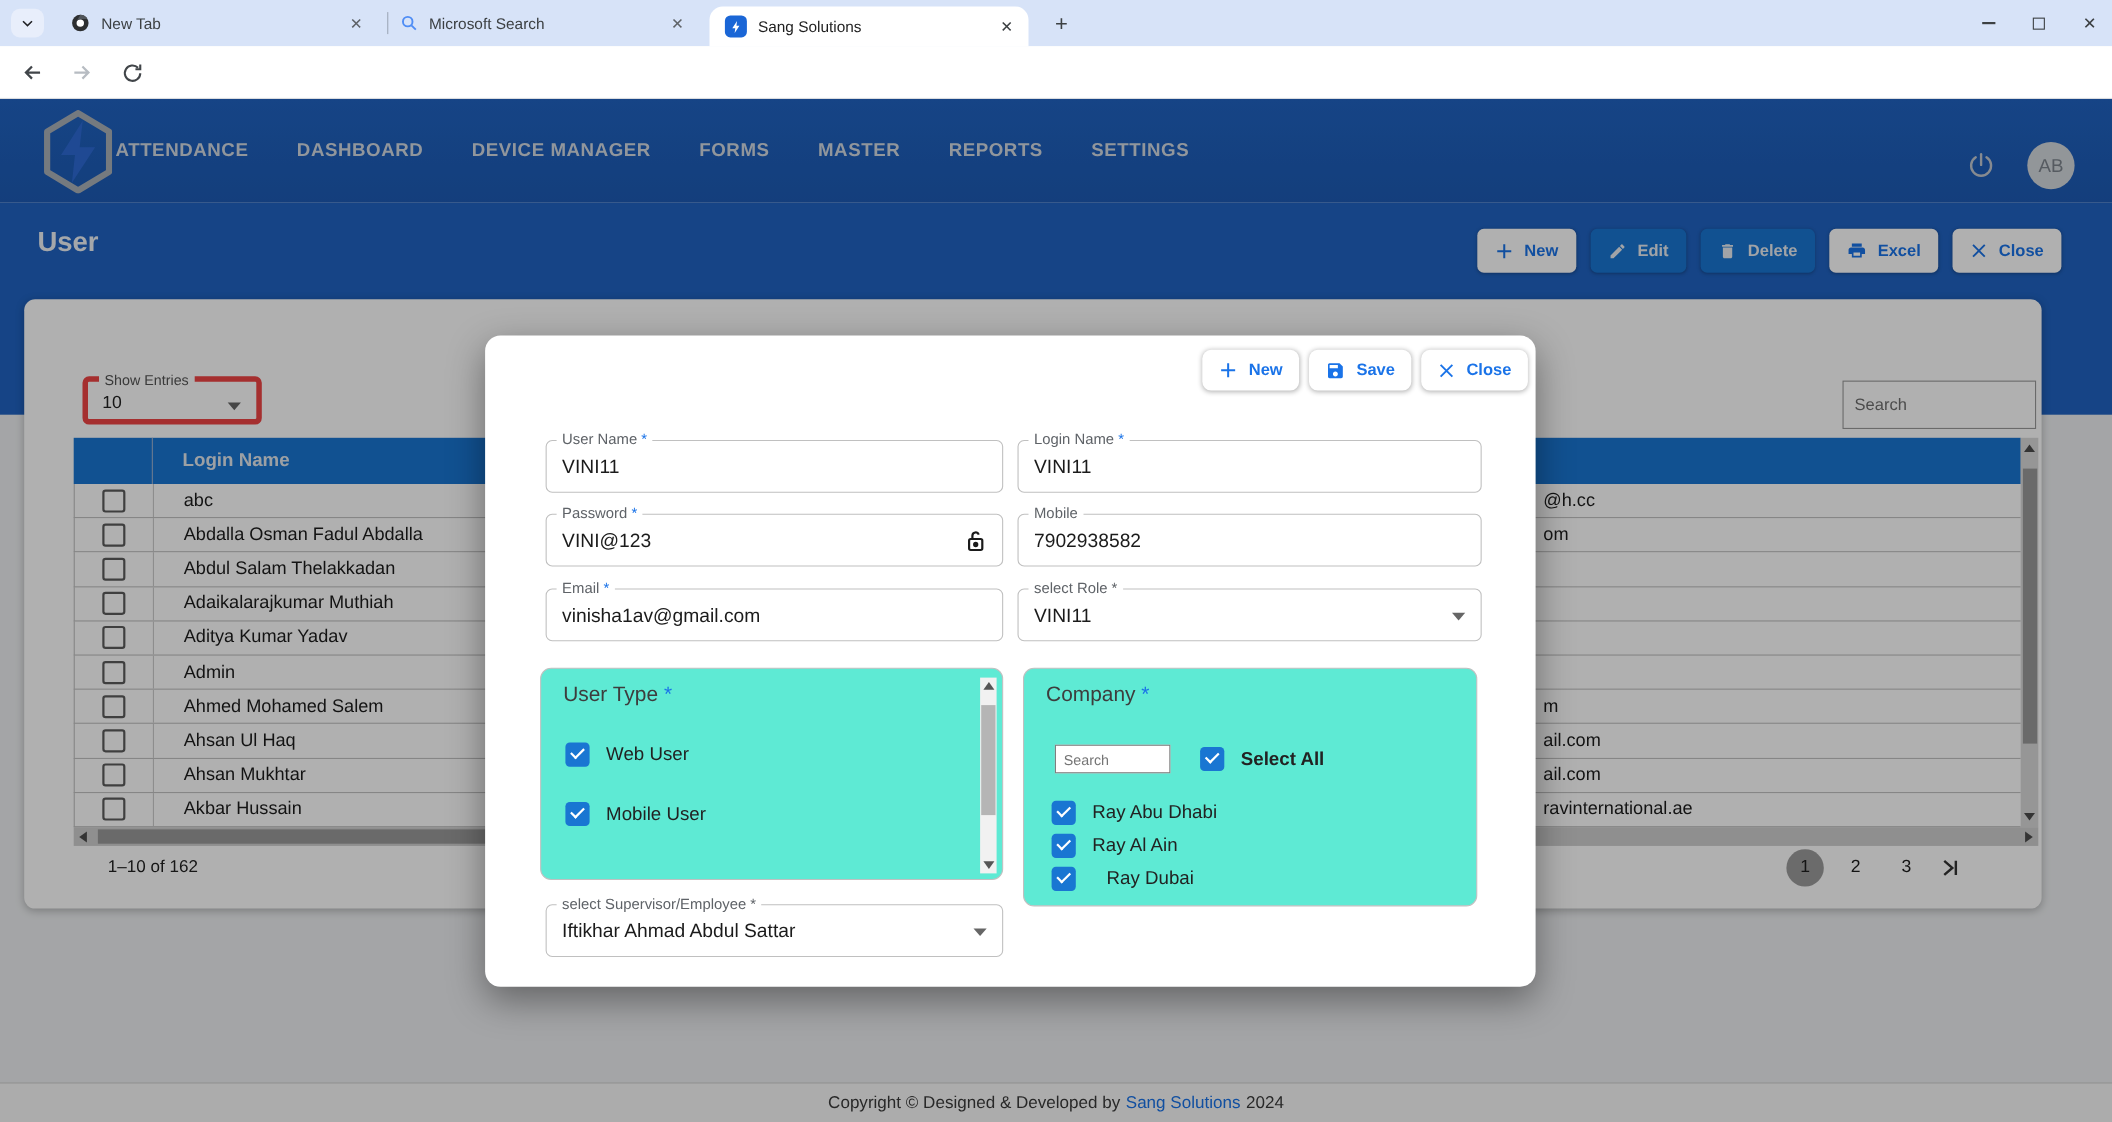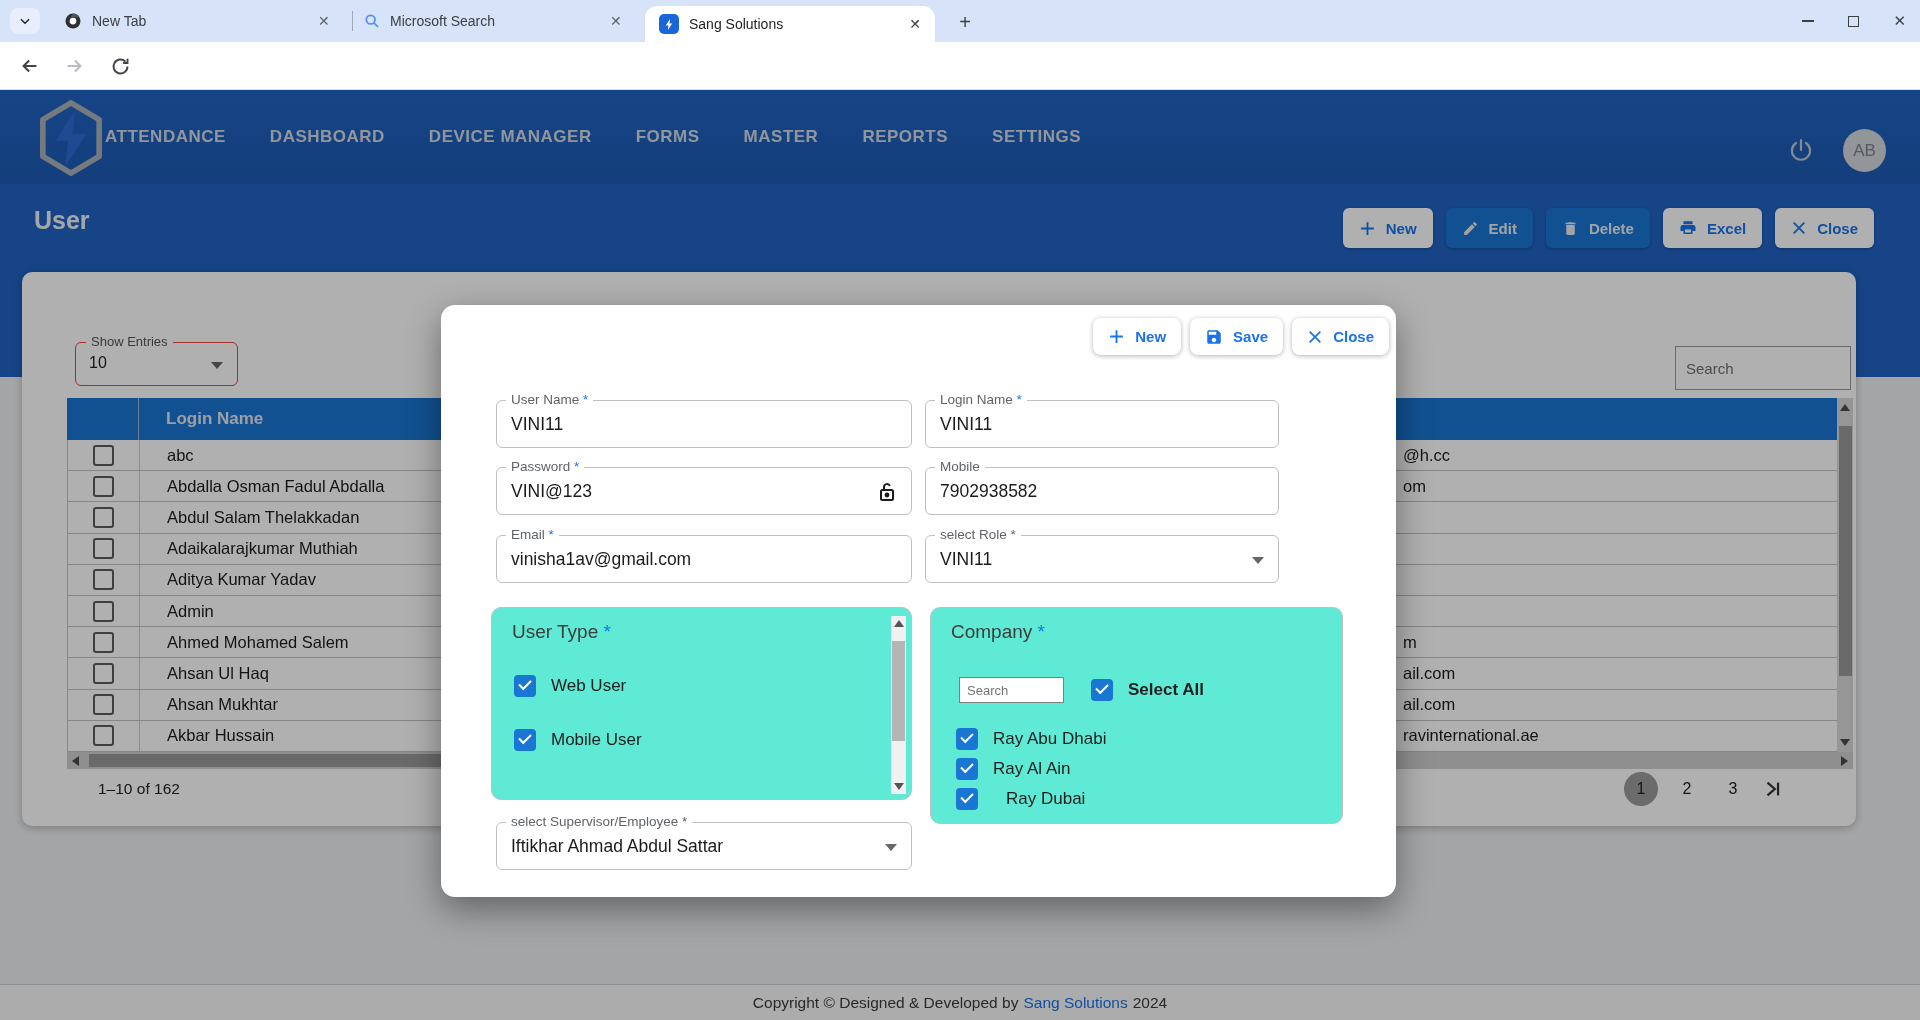--- a/index.html
+++ b/index.html
@@ -42,21 +42,21 @@
   .blue-band { position:absolute; left:0; top:184px; width:1920px; height:193px; background:#2063c2; }
   .page-title { position:absolute; left:34px; top:206px; color:#eef2f6; font-size:25px; font-weight:bold; }
 
   .actions { position:absolute; top:208px; right:46px; display:flex; gap:13px; }
   .btn { height:40px; border-radius:6px; display:flex; align-items:center; gap:10px; padding:0 16px; font-size:15px; font-weight:bold; box-shadow:0 1px 3px rgba(0,0,0,.25); }
   .btn-light { background:#ffffff; color:#1a73e8; }
   .btn-primary { background:#1976d2; color:#e9edf2; }
 
   .card { position:absolute; left:22px; top:272px; width:1834px; height:554px; background:#ffffff; border-radius:10px; box-shadow:0 2px 8px rgba(0,0,0,.25); }
 
-  .show-entries { position:absolute; left:53px; top:70px; width:163px; height:44px; border:1px solid #ef4444; border-radius:6px; }
+  .show-entries { position:absolute; left:53px; top:70px; width:163px; height:44px; border:5px solid #ef4444; border-radius:6px; }
   .notch-label { position:absolute; top:-9px; left:10px; background:#fff; padding:0 5px; font-size:13px; color:#555; white-space:nowrap; }
   .show-entries .val { position:absolute; left:13px; top:11px; font-size:16px; color:#222; }
   .caret { width:0; height:0; border-left:6px solid transparent; border-right:6px solid transparent; border-top:7px solid #666; }
   .se-caret { position:absolute; right:14px; top:19px; }
 
   .tsearch { position:absolute; left:1653px; top:74px; width:176px; height:44px; border:1px solid #9a9a9a; background:transparent; font-size:15px; color:#222; padding:0 10px; font-family:inherit; }
   .tsearch::placeholder { color:#6f6f6f; }
 
   .thead { position:absolute; left:45px; top:126px; width:1770px; height:42px; background:#1976d2; display:flex; align-items:center; }
   .thead .cbcell { width:72px; height:100%; border-right:1px solid #9db3d1; }
@@ -87,21 +87,21 @@
 
   .modal { position:absolute; left:441px; top:305px; width:955px; height:592px; background:#ffffff; border-radius:14px; box-shadow:0 12px 34px rgba(0,0,0,.4); z-index:60; }
   .modal-btns { position:absolute; top:13px; right:7px; display:flex; gap:9px; }
   .mbtn { height:37px; background:#fff; border-radius:8px; box-shadow:0 1px 5px rgba(0,0,0,.3); display:flex; align-items:center; gap:10px; padding:0 15px; color:#1a73e8; font-size:15px; font-weight:bold; }
 
   .field { position:absolute; height:48px; border:1px solid #c0c0c0; border-radius:6px; background:#fff; }
   .field .flabel { position:absolute; top:-9px; left:9px; background:#fff; padding:0 5px; font-size:13.5px; color:#5f6368; white-space:nowrap; }
   .field .flabel .req { color:#1a73e8; }
   .field .fval { position:absolute; left:14px; top:13px; font-size:17.5px; color:#1b1b1b; white-space:nowrap; }
   .f-c1 { left:55px; width:416px; }
-  .f-c2 { left:484px; width:354px; }
+  .f-c2 { left:484px; width:422px; }
   .frow1 { top:95px; } .frow2 { top:162px; } .frow3 { top:230px; }
   .field .icon-right { position:absolute; right:12px; top:12px; }
   .field .caret { position:absolute; right:14px; top:21px; }
 
   .group-box { position:absolute; border:1px solid #c0c0c0; border-radius:10px; background:#5eead4; }
   .gb-title { position:absolute; left:20px; top:13px; font-size:19px; color:#3d3d3d; }
   .gb-title .req { color:#1a73e8; }
   .cbx { width:22px; height:22px; background:#1976d2; border-radius:4px; position:relative; flex:none; }
   .cbx::after { content:""; position:absolute; left:5px; top:5px; width:10px; height:5px; border-left:2.6px solid #fff; border-bottom:2.6px solid #fff; transform:rotate(-45deg); }
   .cbx-row { position:absolute; display:flex; align-items:center; gap:15px; font-size:17px; color:#222; font-weight:500; white-space:nowrap; }

